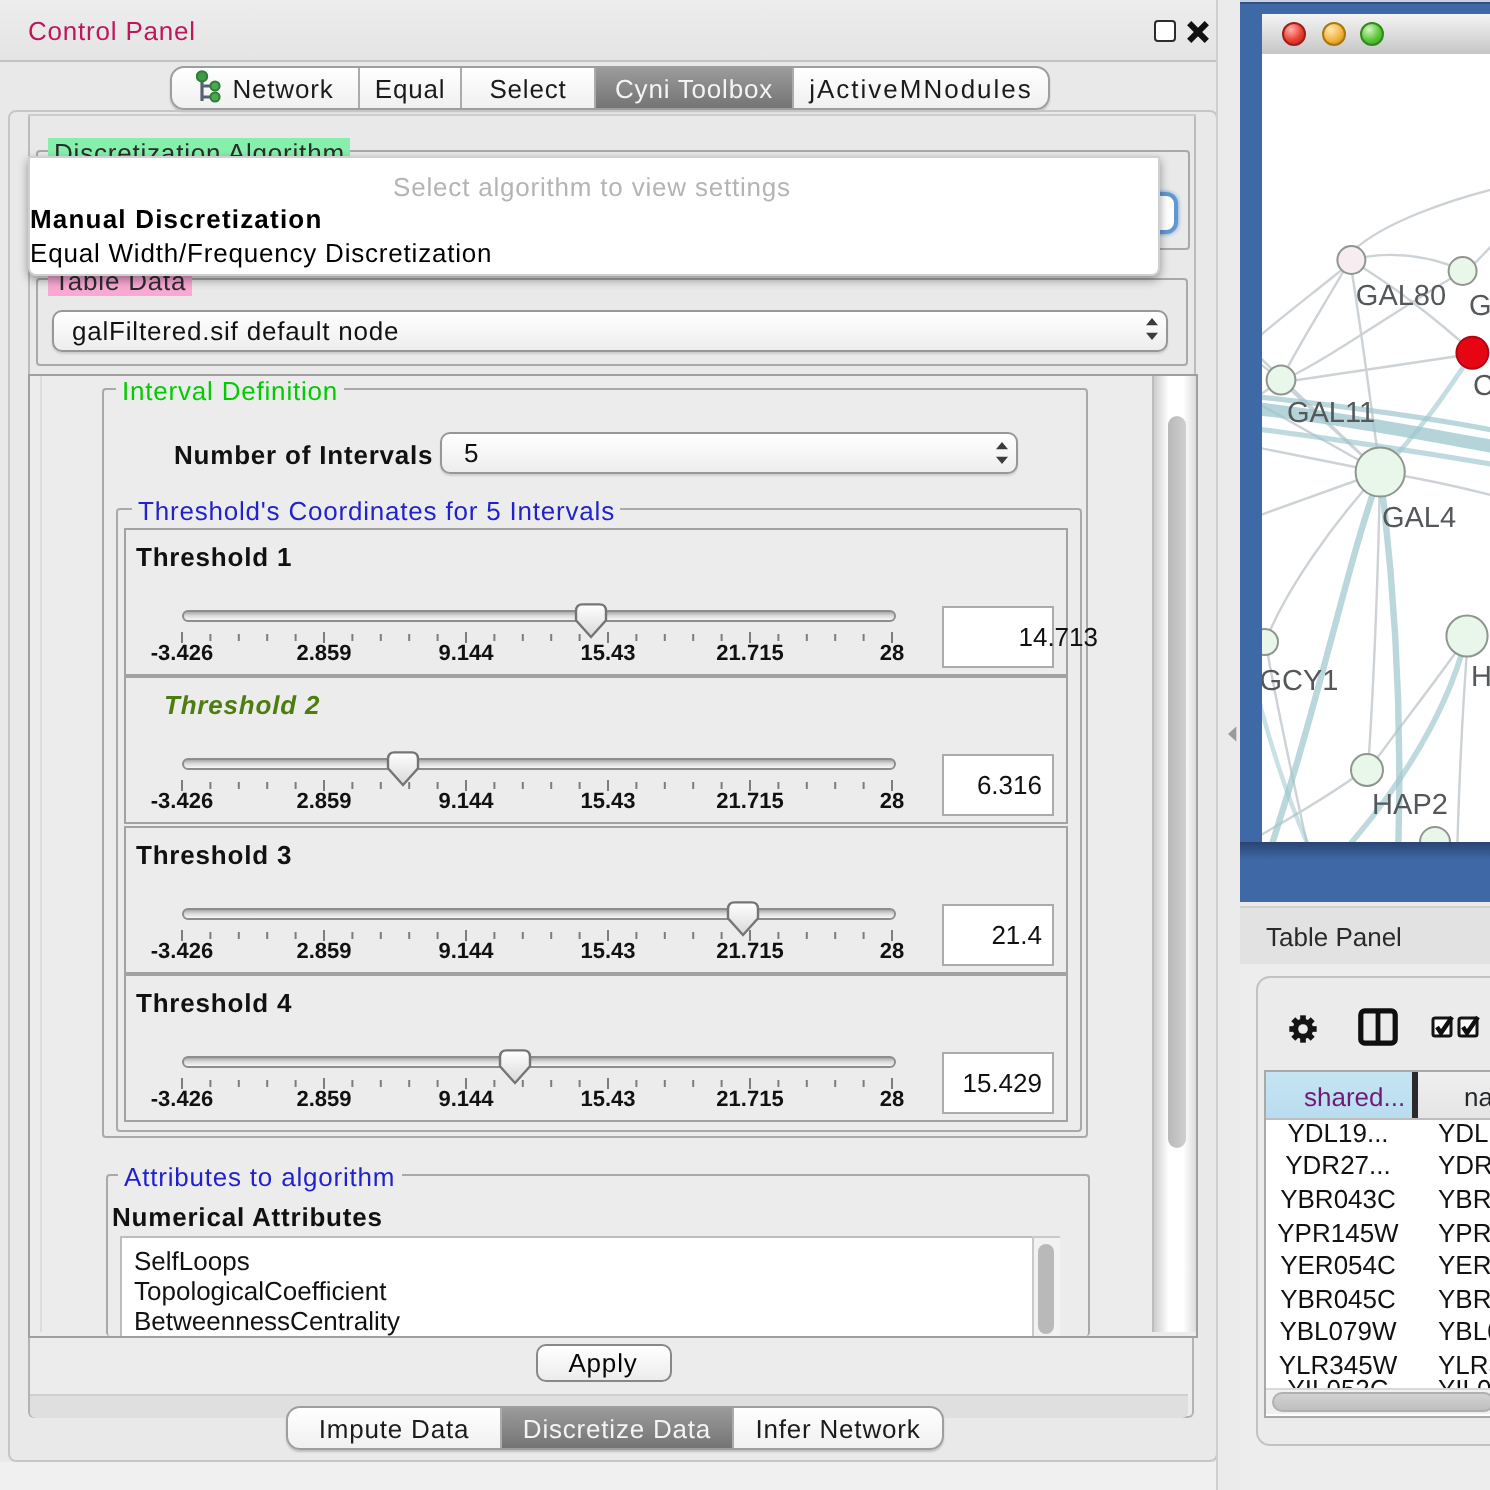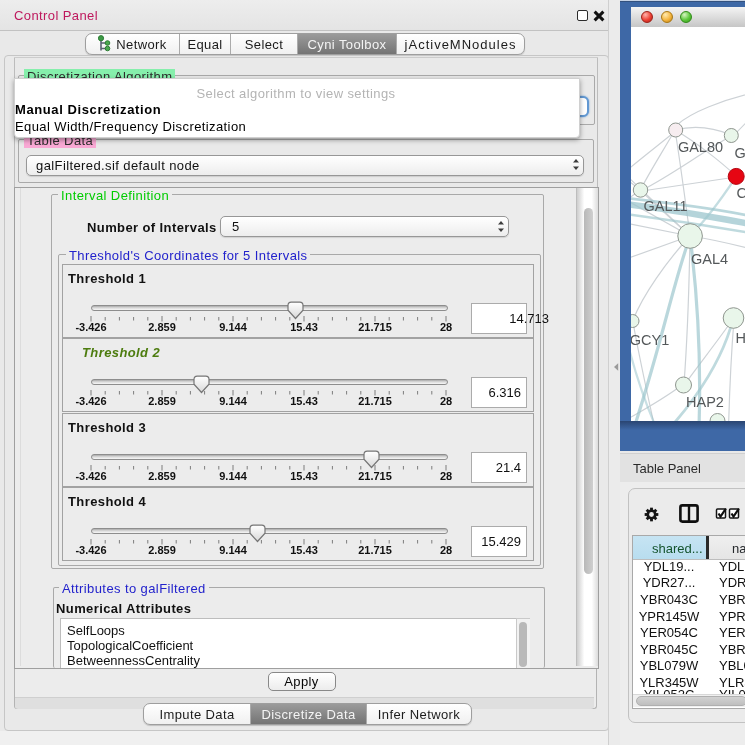--- a/index.html
+++ b/index.html
@@ -237,21 +237,21 @@
 <div style="position:absolute;left:471px;top:534px;width:50px;text-align:right;color:#111;letter-spacing:0;">15.429</div>
 <svg width="0" height="0">
       <defs>
         <linearGradient id="thg" x1="0" y1="0" x2="0" y2="1">
           <stop offset="0" stop-color="#ffffff"></stop>
           <stop offset="1" stop-color="#d8d8d8"></stop>
         </linearGradient>
       </defs>
     </svg>
 <div class="gbox" style="left:53px;top:587px;width:490px;height:80px;border-bottom:none;border-color:#a9a9a9;"></div>
-<div style="position:absolute;left:59px;top:581px;white-space:nowrap;background:#ececec;padding:0 3px;color:#2222cc;">Attributes to galFiltered</div>
+<div style="position:absolute;left:59px;top:581px;white-space:nowrap;background:#ececec;padding:0 3px;color:#2222cc;">Attributes to algorithm</div>
 <div style="position:absolute;left:56px;top:601px;white-space:nowrap;font-weight:bold;color:#111;">Numerical Attributes</div>
 <div style="position:absolute;left:60px;top:618px;width:456px;height:49px;background:#fff;border:1px solid #bdbdbd;border-bottom:none;"></div>
 <div style="position:absolute;left:67px;top:623px;white-space:nowrap;color:#111;letter-spacing:0;">SelfLoops</div>
 <div style="position:absolute;left:67px;top:638px;white-space:nowrap;color:#111;letter-spacing:0;">TopologicalCoefficient</div>
 <div style="position:absolute;left:67px;top:653px;white-space:nowrap;color:#111;letter-spacing:0;">BetweennessCentrality</div>
 <div style="position:absolute;left:516px;top:618px;width:13px;height:49px;background:#f2f2f2;border:1px solid #c9c9c9;border-bottom:none;border-right:none;"></div>
 <div style="position:absolute;left:519px;top:622px;width:8px;height:45px;background:#b9b9b9;border-radius:4px;"></div>
 <div style="position:absolute;left:268px;top:672px;width:66px;height:17px;background:linear-gradient(#ffffff,#ececec);border:1px solid #888888;border-radius:5px;"></div>
 <div style="position:absolute;left:0px;top:674px;white-space:nowrap;left:268px;width:67px;text-align:center;color:#050505;">Apply</div>
 <div class="seg" style="left:143px;top:703px;width:327px;height:20px;">
@@ -346,21 +346,21 @@
 <svg style="position:absolute;left:715px;top:507px;" width="12" height="12" viewBox="0 0 12 12">
       <rect x="1.5" y="2" width="9" height="9" rx="1" fill="#fff" stroke="#141414" stroke-width="1.5"></rect>
       <path d="M3.5 6.5 L5.5 9.5 L11 1.5" fill="none" stroke="#0f0f0f" stroke-width="2.2"></path>
     </svg>
 <svg style="position:absolute;left:728px;top:507px;" width="12" height="12" viewBox="0 0 12 12">
       <rect x="1.5" y="2" width="9" height="9" rx="1" fill="#fff" stroke="#141414" stroke-width="1.5"></rect>
       <path d="M3.5 6.5 L5.5 9.5 L11 1.5" fill="none" stroke="#0f0f0f" stroke-width="2.2"></path>
     </svg>
 <div style="position:absolute;left:632px;top:535px;width:113px;height:172px;background:#fff;border:1px solid #a9a9a9;border-right:none;"></div>
 <div style="position:absolute;left:633px;top:536px;width:73px;height:23px;background:linear-gradient(#c6e4f3,#b8ddef);"></div>
-<div style="position:absolute;left:652px;top:541px;white-space:nowrap;color:#14532d;letter-spacing:0;">shared...</div>
+<div style="position:absolute;left:652px;top:541px;white-space:nowrap;color:#701a75;letter-spacing:0;">shared...</div>
 <div style="position:absolute;left:706px;top:536px;width:2.5px;height:23px;background:#2a2a2a;"></div>
 <div style="position:absolute;left:708.5px;top:536px;width:37px;height:23px;background:linear-gradient(#efefef,#e5e5e5);"></div>
 <div style="position:absolute;left:732px;top:541px;white-space:nowrap;color:#26292c;letter-spacing:0;">name</div>
 <div style="position:absolute;left:633px;top:559px;width:112px;height:1px;background:#bdbdbd;"></div>
 <div style="position:absolute;left:633px;top:559px;width:72px;text-align:center;color:#111;letter-spacing:0;">YDL19...</div>
 <div style="position:absolute;left:719px;top:559px;white-space:nowrap;color:#111;letter-spacing:0;">YDL194W</div>
 <div style="position:absolute;left:633px;top:575px;width:72px;text-align:center;color:#111;letter-spacing:0;">YDR27...</div>
 <div style="position:absolute;left:719px;top:575px;white-space:nowrap;color:#111;letter-spacing:0;">YDR277C</div>
 <div style="position:absolute;left:633px;top:592px;width:72px;text-align:center;color:#111;letter-spacing:0;">YBR043C</div>
 <div style="position:absolute;left:719px;top:592px;white-space:nowrap;color:#111;letter-spacing:0;">YBR043C</div>

